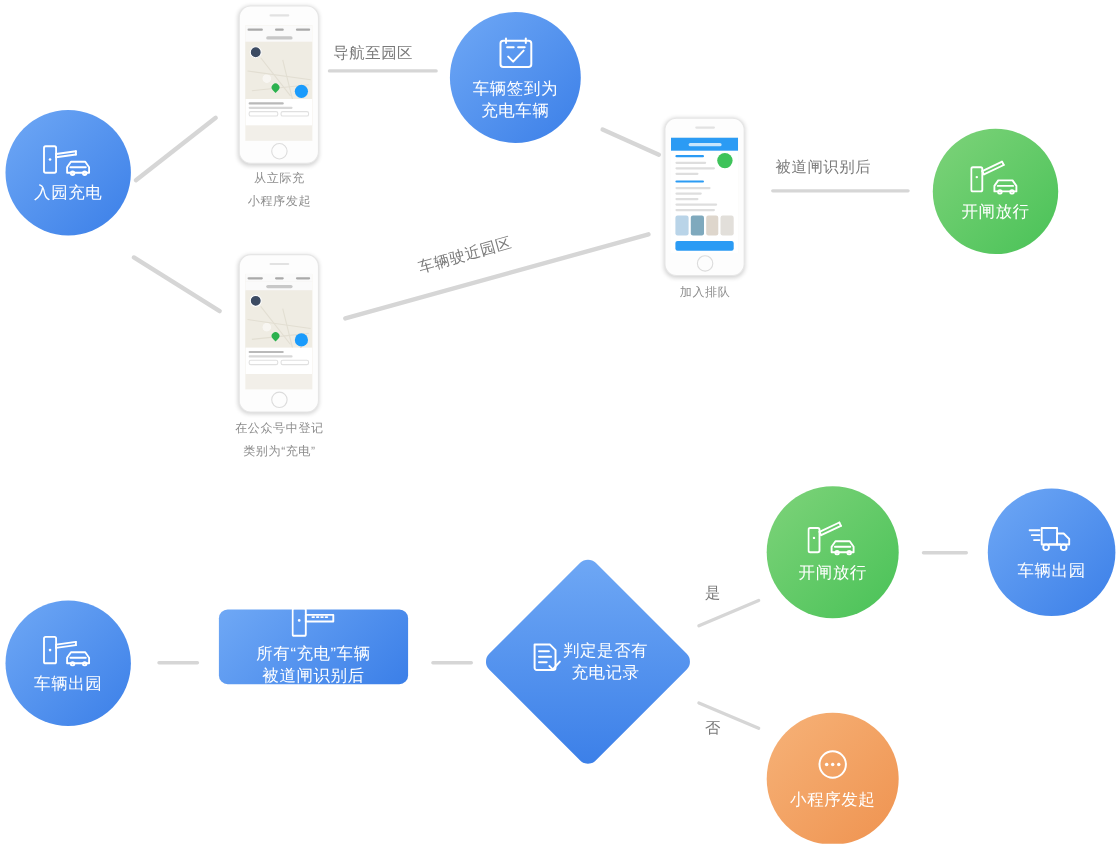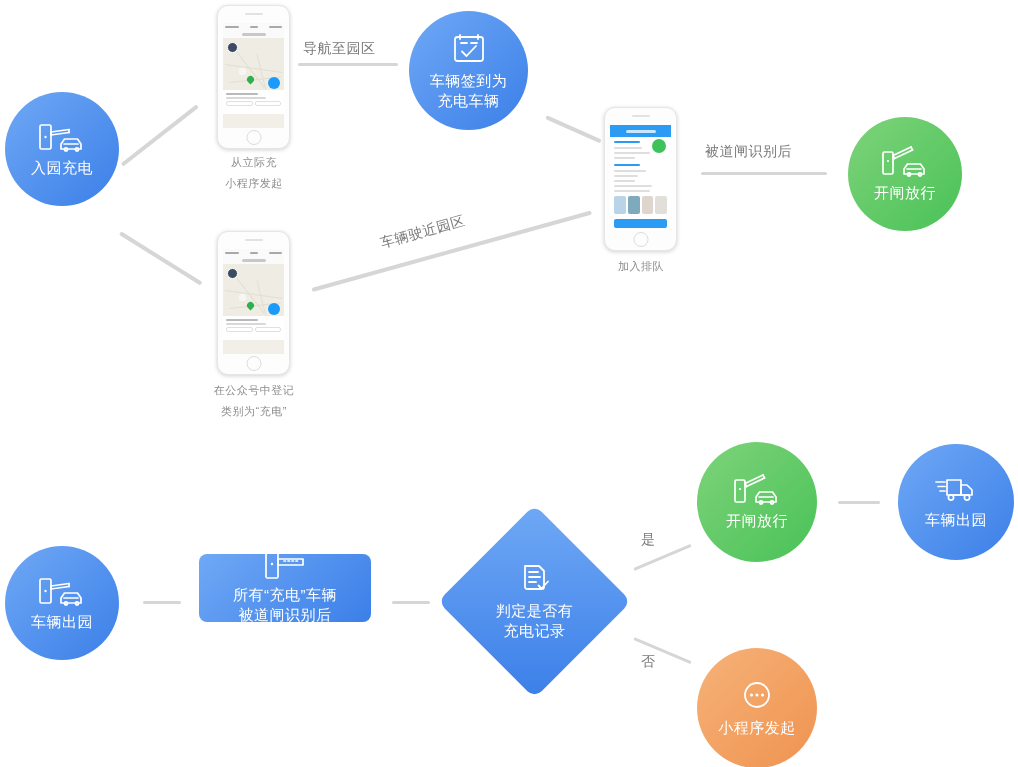--- a/index.html
+++ b/index.html
@@ -31,21 +31,21 @@
   }
   .diamond-wrap { position: absolute; }
   .diamond-bg {
     position: absolute; inset: 0;
     background: linear-gradient(135deg,#6fa8f5 0%,#3b7fe8 100%);
     transform: rotate(45deg);
     border-radius: 10px;
   }
   .diamond-content {
     position: absolute; inset: 0;
-    display: flex; flex-direction: column;
+    display: flex; 
     align-items: center; justify-content: center;
     color: #fff;
   }
   .node-label {
     font-size: 15px; line-height: 20px;
     text-align: center; white-space: pre-line;
     letter-spacing: .5px;
   }
   .node-icon { margin-bottom: 6px; }
   .node-icon svg { display: block; }
@@ -170,21 +170,21 @@
 </style>
 </head>
 <body>
 
 <div id="stage">
 
   <div class="line thick" style="left:122px; top:163px; width:96px; transform:rotate(-38deg);"></div>
 
   <div class="line thick" style="left:120px; top:231px; width:96px; transform:rotate(32deg);"></div>
 
-  <div class="node circle blue" style="left:5px; top:92px; width:114px; height:114px;">
+  <div class="node circle blue" style="left:5px; top:100px; width:114px; height:114px;">
     <span class="node-icon">
       <svg width="46" height="32" viewBox="0 0 46 32" fill="none" stroke="#fff" stroke-width="1.7" stroke-linecap="round" stroke-linejoin="round">
         <rect x="1" y="5" width="11" height="24" rx="1.5"></rect>
         <circle cx="6.5" cy="17" r="1.2" fill="#fff" stroke="none"></circle>
         <path d="M12 12 L30 9.5"></path>
         <path d="M12 15 L30 12.5"></path>
         <path d="M12 12 L12 15"></path>
           <path d="M30 9.5 L30 12.5"></path>
         <path d="M22 29 h20 v-5 l-3.5-5h-13 L22 24 z"></path>
         <path d="M25 24 h14"></path>

